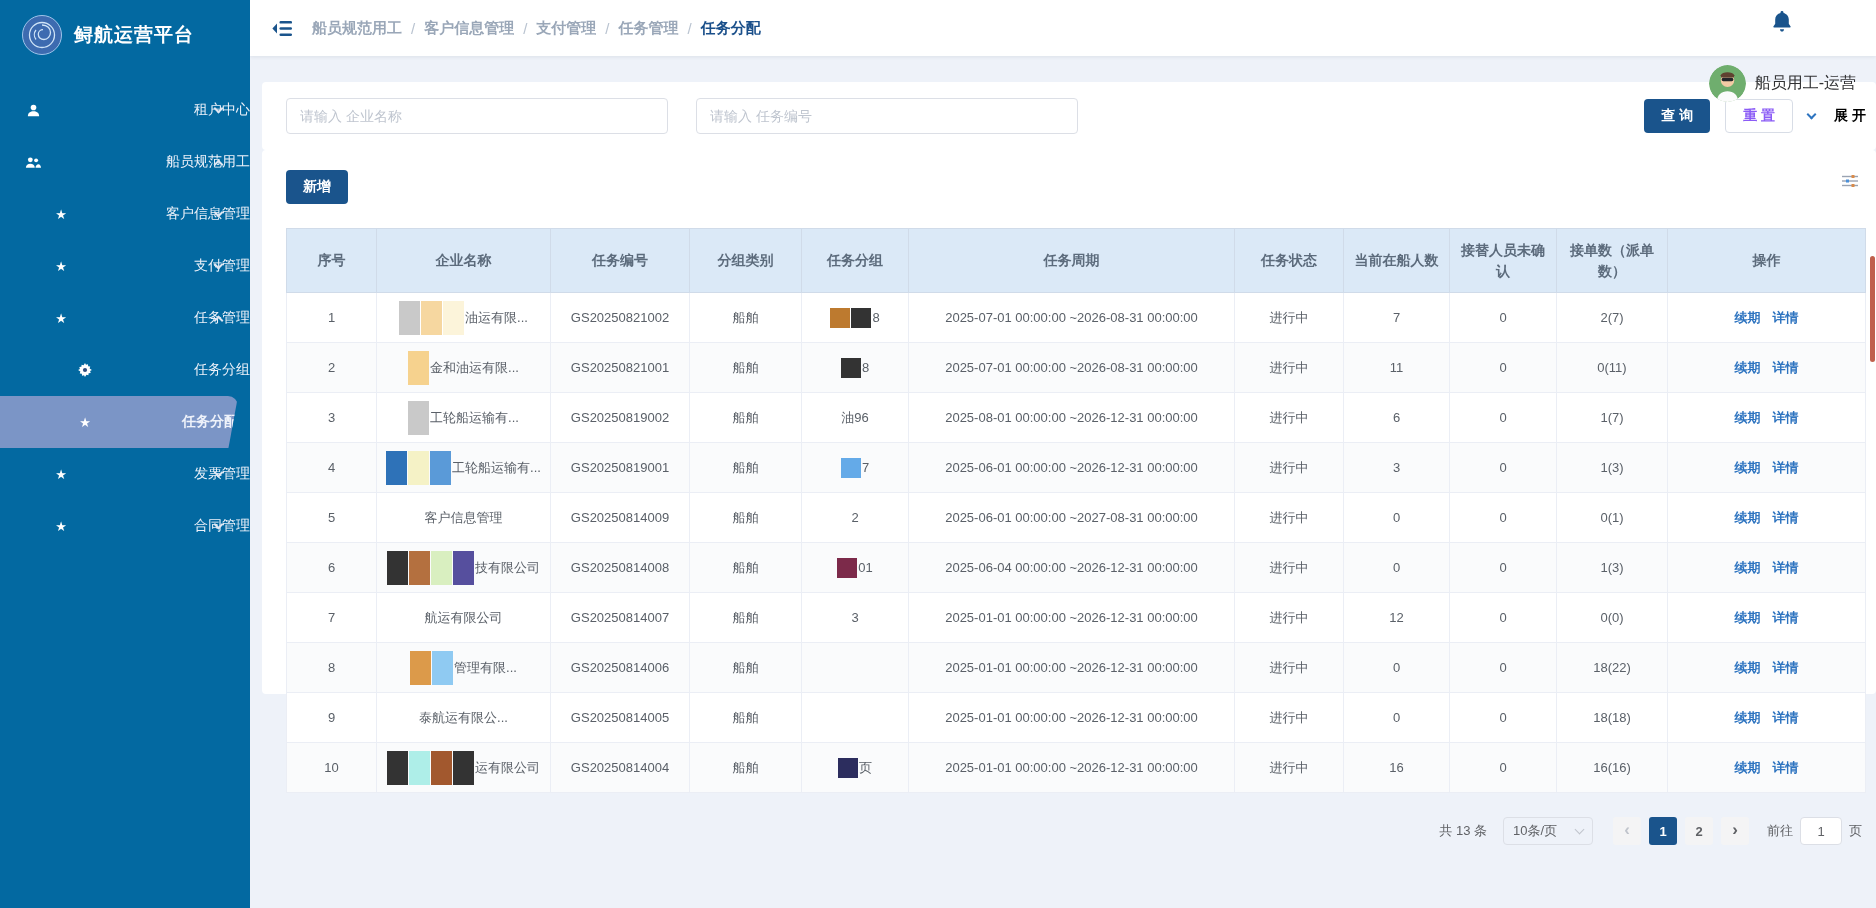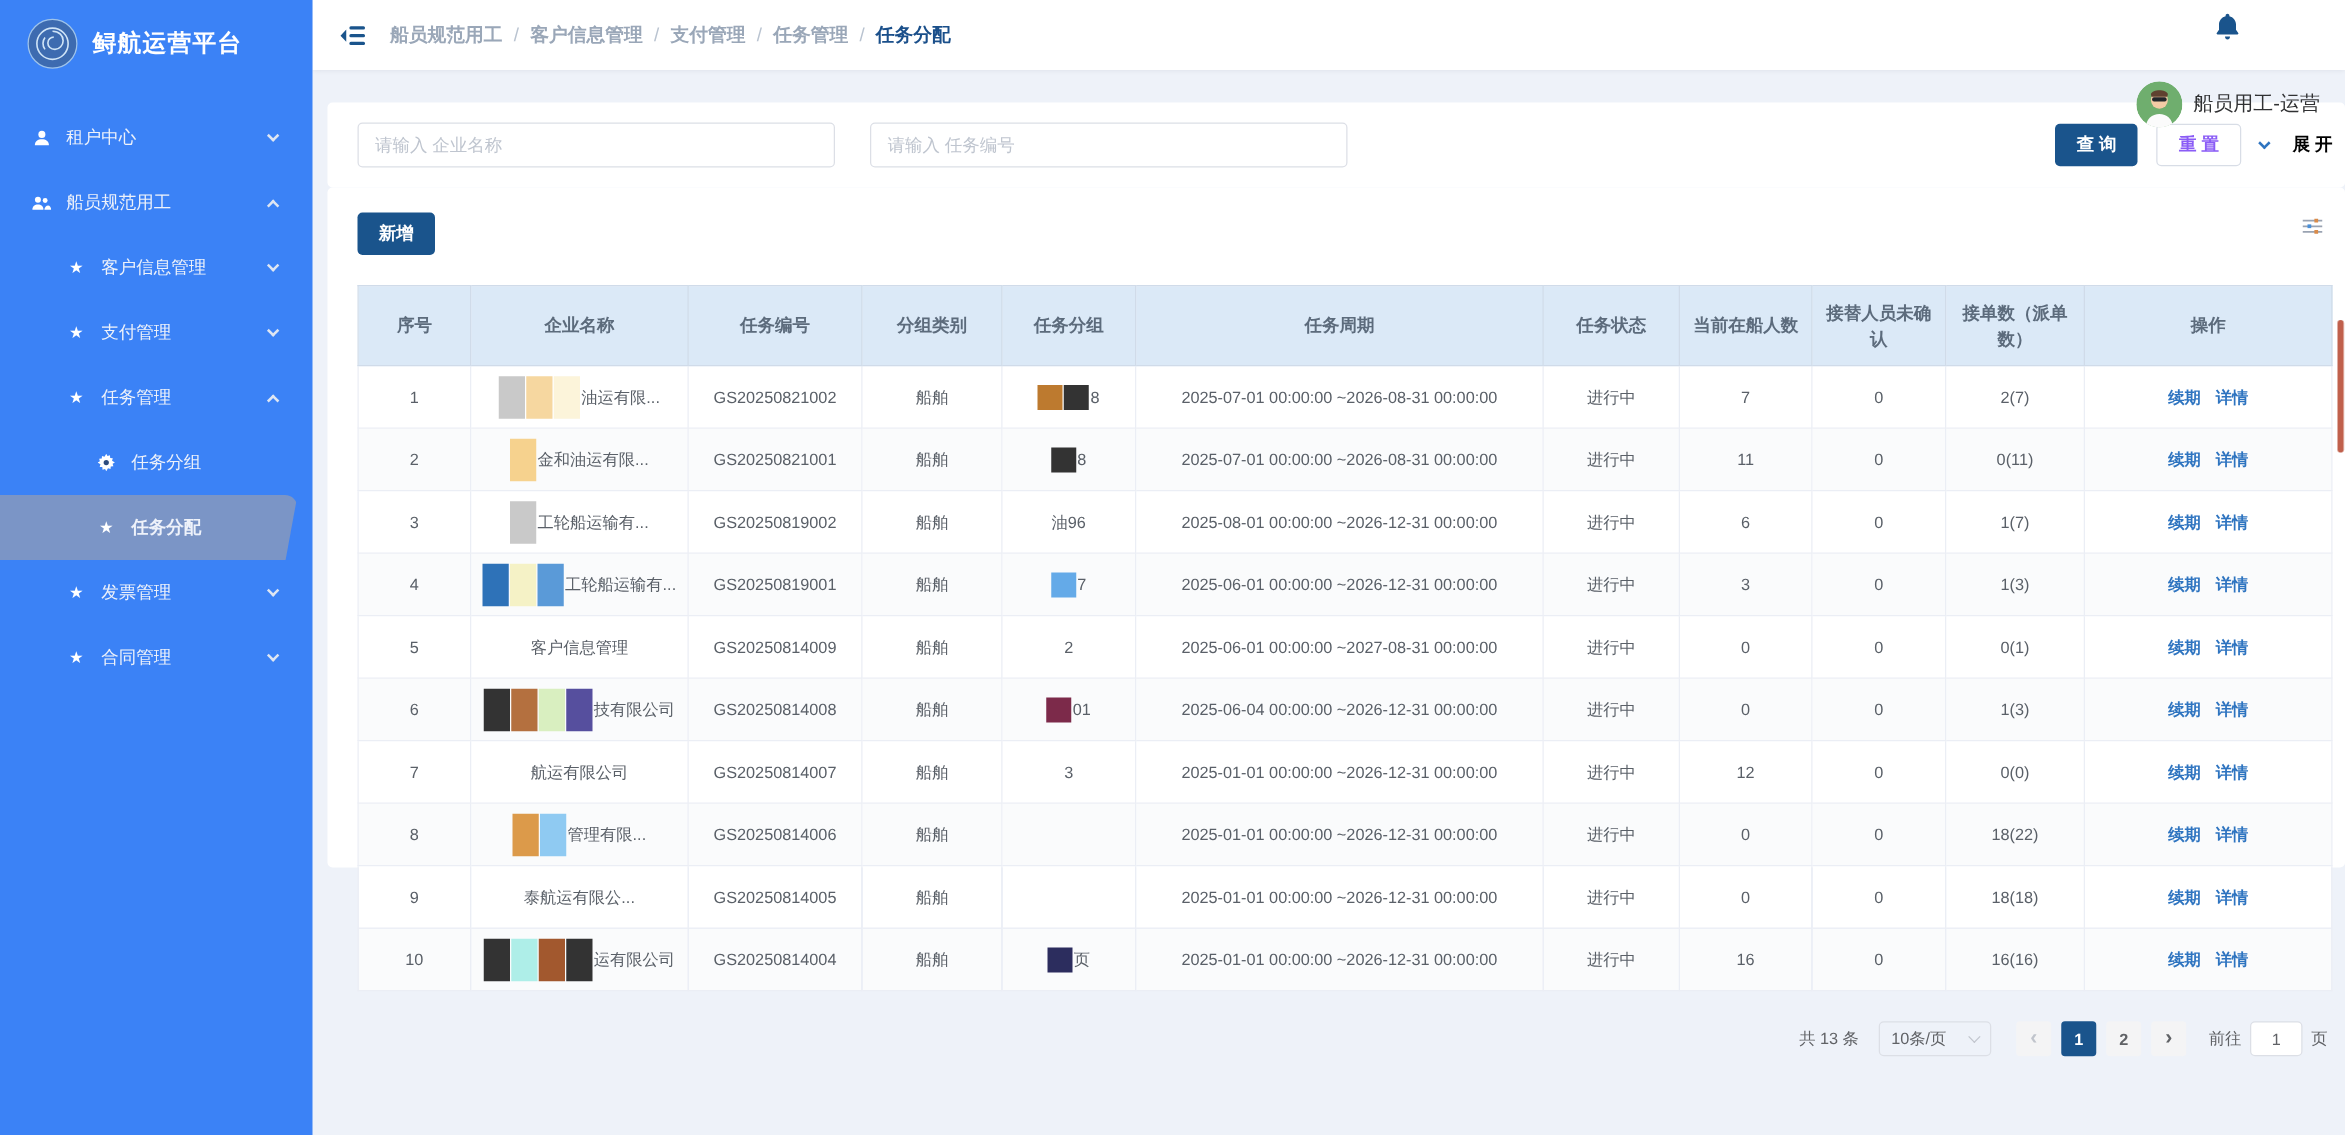--- a/index.html
+++ b/index.html
@@ -1,28 +1,28 @@
 <!DOCTYPE html>
 <html><head>
 <meta charset="utf-8">
 <style>
   * { margin:0; padding:0; box-sizing:border-box; }
   html,body { width:1876px; height:908px; overflow:hidden; }
   body { font-family:"Liberation Sans","DejaVu Sans",sans-serif; background:#eef2f9; }
   .app { display:flex; width:100%; height:100%; }
 
   
-  .sidebar { width:250px; flex-shrink:0; background:#3b82f6; color:#fff; position:relative; z-index:3; }
+  .sidebar { width:250px; flex-shrink:0; background:#0369a1; color:#fff; position:relative; z-index:3; }
   .logo-row { display:flex; align-items:center; gap:12px; padding:12px 0 0 22px; height:58px; }
   .logo-circle { width:40px; height:40px; border-radius:50%; background:#3d6bb0; border:1px solid #9fc4ea;
                  display:flex; align-items:center; justify-content:center; flex-shrink:0; }
   .logo-text { font-size:19px; font-weight:bold; letter-spacing:1px; white-space:nowrap; }
   .menu { padding-top:26px; }
   .menu-item { display:flex; align-items:center; height:52px; font-size:14px; color:#eef2fa;
-               cursor:pointer; position:relative; }
+               cursor:pointer; position:relative;justify-content:space-between; }
   .menu-item.lvl1 { padding-left:24px; }
   .menu-item.lvl2 { padding-left:52px; }
   .menu-item.lvl3 { padding-left:76px; }
   .mi-icon { width:18px; margin-right:11px; display:inline-flex; justify-content:center; align-items:center; color:#fff; font-size:13px; }
   .menu-item .chev { position:absolute; right:28px; }
   .menu-item.active { background:#7b95c6; width:calc(100% - 12px); border-radius:0 10px 10px 0;
                       clip-path:polygon(0 0,100% 0,96% 100%,0 100%); font-weight:bold; }
   .chev { width:7px; height:7px; border-right:2px solid #dfe6f2; border-bottom:2px solid #dfe6f2; display:inline-block; }
   .chev.down { transform:rotate(45deg); margin-top:-4px; }
   .chev.up { transform:rotate(-135deg); margin-top:4px; }

